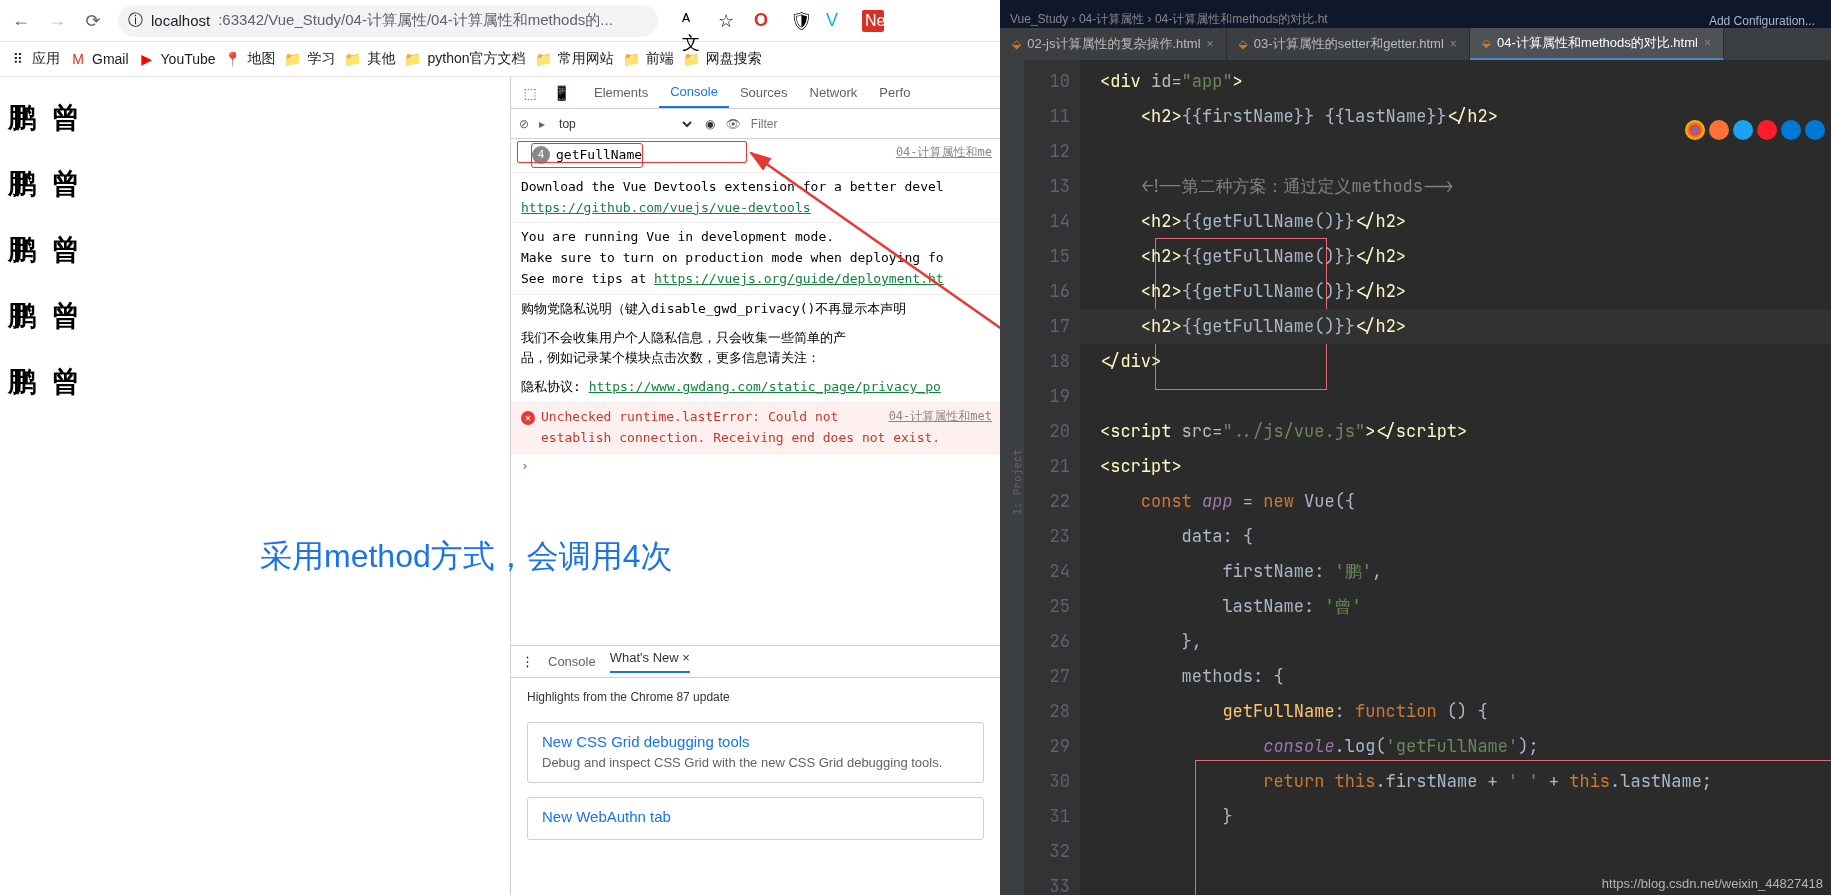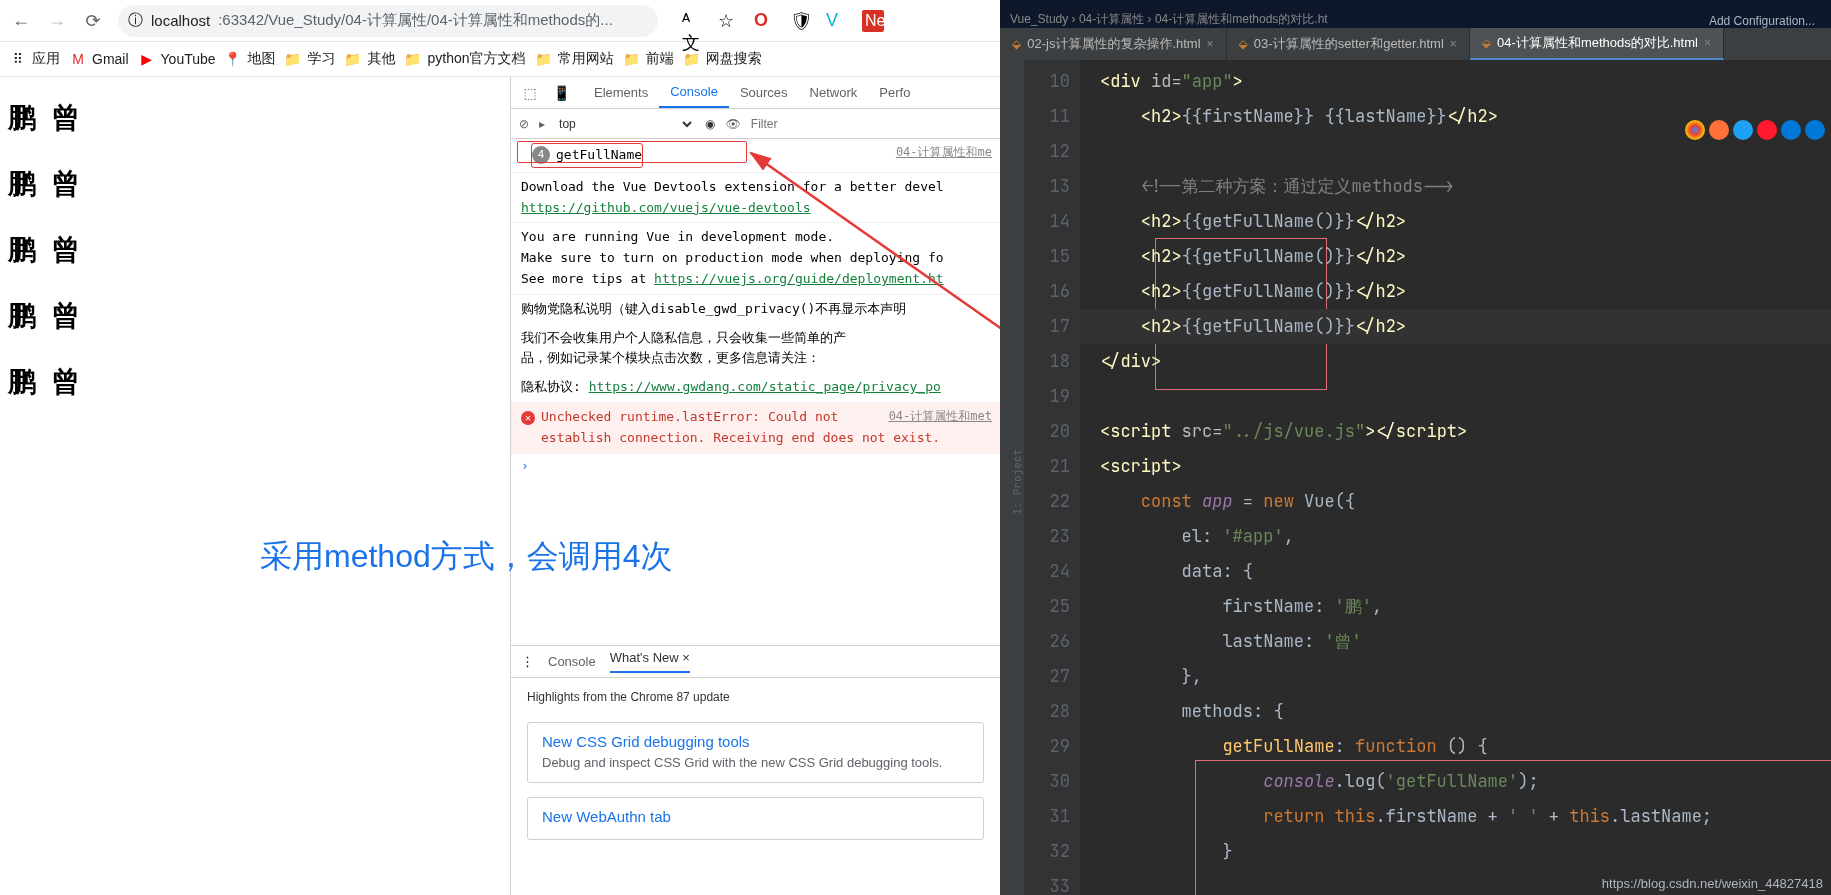--- a/index.html
+++ b/index.html
@@ -321,21 +321,20 @@
         <div class="code-line">    <span class="c-cmt">&lt;!--第二种方案：通过定义methods--&gt;</span></div>
         <div class="code-line">    <span class="c-tag">&lt;h2&gt;</span><span class="c-txt">{{getFullName()}}</span><span class="c-tag">&lt;/h2&gt;</span></div>
         <div class="code-line">    <span class="c-tag">&lt;h2&gt;</span><span class="c-txt">{{getFullName()}}</span><span class="c-tag">&lt;/h2&gt;</span></div>
         <div class="code-line">    <span class="c-tag">&lt;h2&gt;</span><span class="c-txt">{{getFullName()}}</span><span class="c-tag">&lt;/h2&gt;</span></div>
         <div class="code-line cur-line">    <span class="c-tag">&lt;h2&gt;</span><span class="c-txt">{{getFullName()}}</span><span class="c-tag">&lt;/h2&gt;</span></div>
         <div class="code-line"><span class="c-tag">&lt;/div&gt;</span></div>
         <div class="code-line"></div>
         <div class="code-line"><span class="c-tag">&lt;script </span><span class="c-attr">src=</span><span class="c-str">"../js/vue.js"</span><span class="c-tag">&gt;&lt;/script&gt;</span></div>
         <div class="code-line"><span class="c-tag">&lt;script&gt;</span></div>
         <div class="code-line">    <span class="c-kw">const </span><span class="c-it">app</span><span class="c-txt"> = </span><span class="c-kw">new </span><span class="c-txt">Vue({</span></div>
-        <div class="code-line">        <span class="c-txt">el: </span><span class="c-str">'#app'</span><span class="c-txt">,</span></div>
         <div class="code-line">        <span class="c-txt">data: {</span></div>
         <div class="code-line">            <span class="c-txt">firstName: </span><span class="c-str">'鹏'</span><span class="c-txt">,</span></div>
         <div class="code-line">            <span class="c-txt">lastName: </span><span class="c-str">'曾'</span></div>
         <div class="code-line">        <span class="c-txt">},</span></div>
         <div class="code-line">        <span class="c-txt">methods: {</span></div>
         <div class="code-line">            <span class="c-fn">getFullName</span><span class="c-txt">: </span><span class="c-kw">function </span><span class="c-txt">() {</span></div>
         <div class="code-line">                <span class="c-it">console</span><span class="c-txt">.log(</span><span class="c-str">'getFullName'</span><span class="c-txt">);</span></div>
         <div class="code-line">                <span class="c-kw">return </span><span class="c-kw">this</span><span class="c-txt">.firstName + </span><span class="c-str">' '</span><span class="c-txt"> + </span><span class="c-kw">this</span><span class="c-txt">.lastName;</span></div>
         <div class="code-line">            <span class="c-txt">}</span></div>
       </div>

